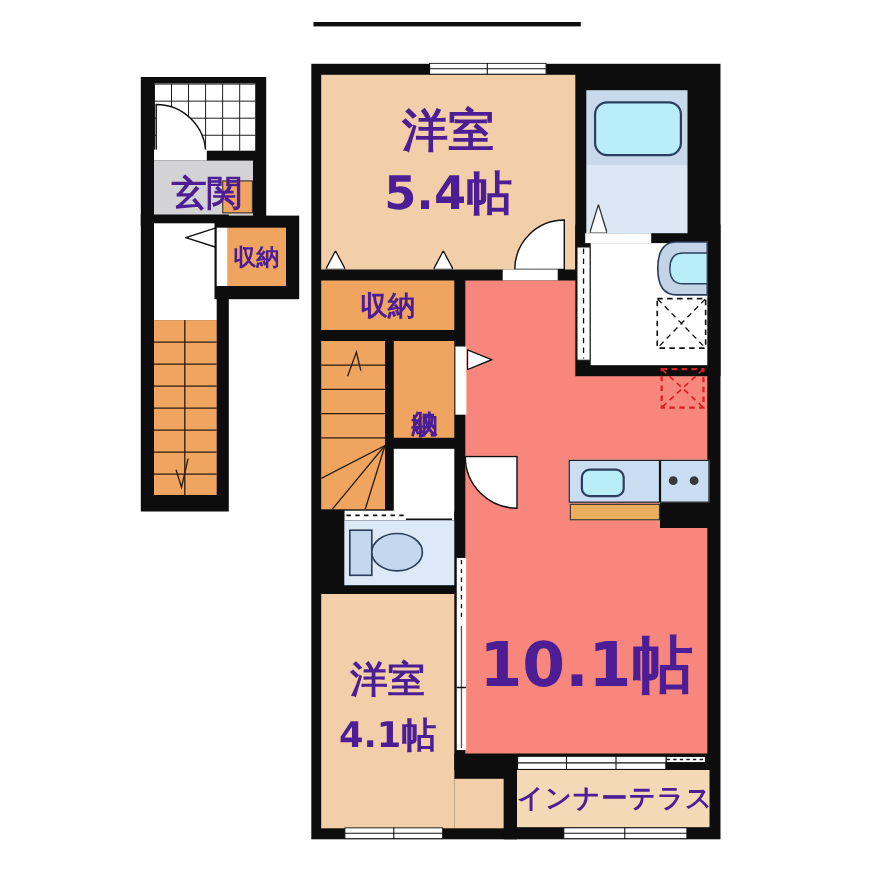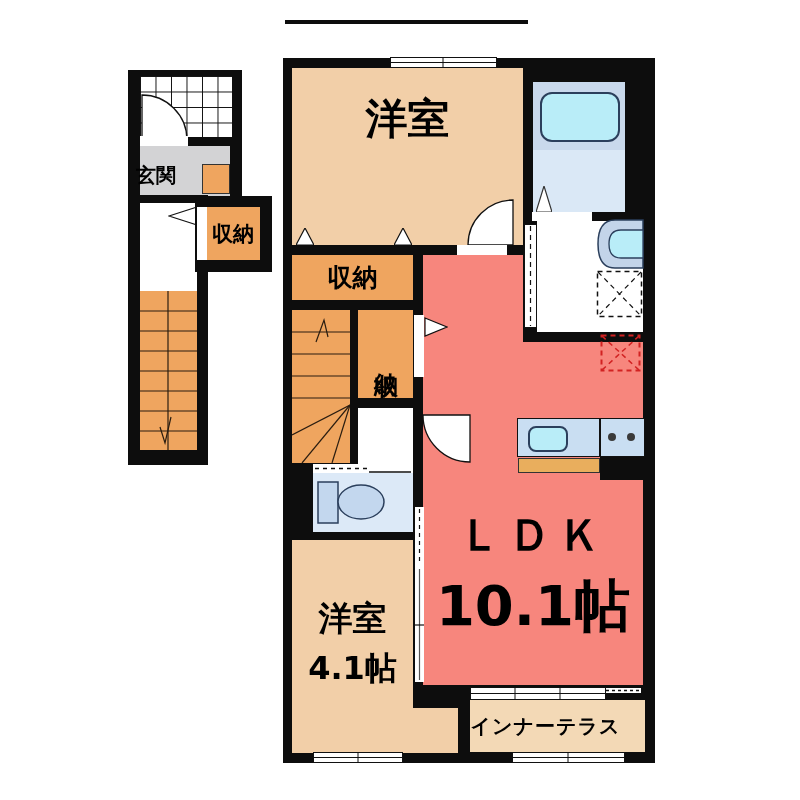--- a/index.html
+++ b/index.html
@@ -1,41 +1,41 @@
 <!DOCTYPE html>
 <html><head>
 <meta charset="utf-8">
 <style>
   html,body{margin:0;padding:0;background:#ffffff;}
   #canvas{position:relative;width:800px;height:800px;background:#ffffff;overflow:hidden;
           font-family:"DejaVu Sans","Liberation Sans",sans-serif;color:#111;}
   .abs{position:absolute;box-sizing:border-box;}
   .wall{background:#0d0d0d;}
-  .lbl{font-weight:900;color:#000000;text-align:center;white-space:nowrap;}
+  .lbl{font-weight:900;color:#4c1d95;text-align:center;white-space:nowrap;}
   .vert{writing-mode:vertical-rl;text-orientation:upright;}
   .tiles{background-color:#ffffff;
          background-image:linear-gradient(#111 1px,transparent 1px),
                           linear-gradient(90deg,#111 1px,transparent 1px);
          background-size:15.5px 15.5px;}
   svg{display:block;}
 </style>
 </head>
 <body>
 
 <div id="canvas">
 
   <div class="abs wall" style="left:128px;top:70px;width:114px;height:135px;"></div>
   <div class="abs tiles" style="left:140px;top:76px;width:92px;height:61px;"></div>
   <svg class="abs" style="left:140px;top:92px;" width="50" height="49" viewBox="0 0 50 49">
     <path d="M 2 48 L 2 3 A 45 45 0 0 1 47 48 Z" fill="#ffffff" stroke="#111" stroke-width="1.3"></path>
   </svg>
   <div class="abs" style="left:140px;top:136px;width:48px;height:10px;background:#fff;"></div>
   <div class="abs" style="left:140px;top:146px;width:90px;height:57px;background:#d3d3d5;"></div>
   <div class="abs" style="left:202px;top:164px;width:28px;height:30px;background:#efa55f;border:1px solid #333;"></div>
-  <div class="abs lbl" style="left:124px;top:161px;width:64px;height:28px;line-height:28px;font-size:20px;">玄関</div>
+  <div class="abs lbl" style="left:156px;top:161px;width:64px;height:28px;line-height:28px;font-size:32px;">玄関</div>
 
   <div class="abs wall" style="left:128px;top:195px;width:80px;height:270px;"></div>
   <div class="abs" style="left:140px;top:203px;width:57px;height:88px;background:#ffffff;"></div>
   <svg class="abs" style="left:168px;top:206px;" width="30" height="20" viewBox="0 0 30 20">
     <polygon points="29,1 1,10 29,19" fill="#ffffff" stroke="#111" stroke-width="1.2"></polygon>
   </svg>
 
   <div class="abs" style="left:140px;top:291px;width:57px;height:159px;background:#efa55f;"></div>
   <svg class="abs" style="left:140px;top:291px;" width="57" height="159" viewBox="0 0 57 159">
     <g stroke="#2a1d10" stroke-width="1.2" fill="none">
@@ -54,38 +54,38 @@
   <div class="abs wall" style="left:195px;top:196px;width:77px;height:76px;"></div>
   <div class="abs" style="left:207px;top:207px;width:53px;height:53px;background:#efa55f;"></div>
   <div class="abs" style="left:197px;top:207px;width:10px;height:53px;background:#ffffff;"></div>
   <div class="abs lbl" style="left:198px;top:221px;width:70px;height:26px;line-height:26px;font-size:21px;">収納</div>
 
   <div class="abs wall" style="left:285px;top:20px;width:243px;height:4px;"></div>
   <div class="abs wall" style="left:283px;top:58px;width:372px;height:705px;"></div>
 
   <div class="abs" style="left:292px;top:68px;width:231px;height:177px;background:#f2cfa8;"></div>
   <div class="abs lbl" style="left:292px;top:90px;width:231px;height:58px;line-height:58px;font-size:42px;">洋室</div>
+  <div class="abs lbl" style="left:292px;top:148px;width:231px;height:56px;line-height:56px;font-size:42px;">5.4帖</div>
   <svg class="abs" style="left:390px;top:57px;" width="107" height="11" viewBox="0 0 107 11">
     <rect x="0.5" y="0.5" width="106" height="10" fill="#ffffff" stroke="#111"></rect>
     <line x1="0" y1="5.5" x2="107" y2="5.5" stroke="#111" stroke-width="1"></line>
     <line x1="53" y1="0" x2="53" y2="11" stroke="#111" stroke-width="1"></line>
   </svg>
   <svg class="abs" style="left:467px;top:199px;" width="47" height="47" viewBox="0 0 47 47">
     <path d="M 46 46 L 46 1 A 45 45 0 0 0 1 46 Z" fill="#ffffff" stroke="#111" stroke-width="1.3"></path>
   </svg>
   <div class="abs" style="left:457px;top:245px;width:50px;height:10px;background:#fff;"></div>
   <svg class="abs" style="left:296px;top:228px;" width="18" height="17" viewBox="0 0 18 17">
     <polygon points="9,0 0,17 18,17" fill="#ffffff" stroke="#111" stroke-width="1.2"></polygon>
   </svg>
   <svg class="abs" style="left:394px;top:228px;" width="18" height="17" viewBox="0 0 18 17">
     <polygon points="9,0 0,17 18,17" fill="#ffffff" stroke="#111" stroke-width="1.2"></polygon>
   </svg>
 
   <div class="abs" style="left:423px;top:255px;width:220px;height:445px;background:#f7867d;"></div>
-  <div class="abs lbl" style="left:423px;top:506px;width:220px;height:58px;line-height:58px;font-size:44px;letter-spacing:6px;">ＬＤＫ</div>
   <div class="abs lbl" style="left:423px;top:576px;width:220px;height:60px;line-height:60px;font-size:56px;">10.1帖</div>
 
   <div class="abs wall" style="left:523px;top:204px;width:132px;height:138px;"></div>
   <div class="abs" style="left:533px;top:82px;width:92px;height:68px;background:#c9d9ec;"></div>
   <div class="abs" style="left:533px;top:150px;width:92px;height:62px;background:#dae8f6;"></div>
   <div class="abs" style="left:540px;top:92px;width:80px;height:50px;background:#b9edf8;border:2px solid #2b3f5c;border-radius:12px;"></div>
   <svg class="abs" style="left:536px;top:186px;" width="16" height="26" viewBox="0 0 16 26">
     <polygon points="8,0 0,26 16,26" fill="#ffffff" stroke="#333" stroke-width="1.2"></polygon>
   </svg>
   <div class="abs" style="left:532px;top:212px;width:60px;height:9px;background:#fff;"></div>
@@ -180,21 +180,21 @@
     <line x1="90" y1="0" x2="90" y2="13" stroke="#111" stroke-width="1"></line>
   </svg>
   <svg class="abs" style="left:606px;top:688px;" width="35" height="5" viewBox="0 0 35 5">
     <rect x="0" y="0" width="35" height="5" fill="#ffffff"></rect>
     <line x1="0" y1="2.5" x2="35" y2="2.5" stroke="#111" stroke-width="1.3" stroke-dasharray="3 3"></line>
   </svg>
   <div class="abs wall" style="left:605px;top:693px;width:40px;height:14px;"></div>
   <div class="abs" style="left:470px;top:700px;width:175px;height:52px;background:#f3d9b6;"></div>
   <div class="abs" style="left:413px;top:708px;width:45px;height:45px;background:#f2cfa8;"></div>
   <div class="abs wall" style="left:458px;top:688px;width:12px;height:75px;"></div>
-  <div class="abs lbl" style="left:470px;top:709px;width:151px;height:34px;line-height:34px;font-size:20px;letter-spacing:1px;">インナーテラス</div>
+  <div class="abs lbl" style="left:470px;top:709px;width:151px;height:34px;line-height:34px;font-size:24px;letter-spacing:1px;">インナーテラス</div>
 
   <svg class="abs" style="left:313px;top:752px;" width="90" height="11" viewBox="0 0 90 11">
     <rect x="0.5" y="0.5" width="89" height="10" fill="#ffffff" stroke="#111"></rect>
     <line x1="0" y1="5.5" x2="90" y2="5.5" stroke="#111" stroke-width="1"></line>
     <line x1="45" y1="0" x2="45" y2="11" stroke="#111" stroke-width="1"></line>
   </svg>
   <svg class="abs" style="left:512px;top:752px;" width="113" height="11" viewBox="0 0 113 11">
     <rect x="0.5" y="0.5" width="112" height="10" fill="#ffffff" stroke="#111"></rect>
     <line x1="0" y1="5.5" x2="113" y2="5.5" stroke="#111" stroke-width="1"></line>
     <line x1="56" y1="0" x2="56" y2="11" stroke="#111" stroke-width="1"></line>

